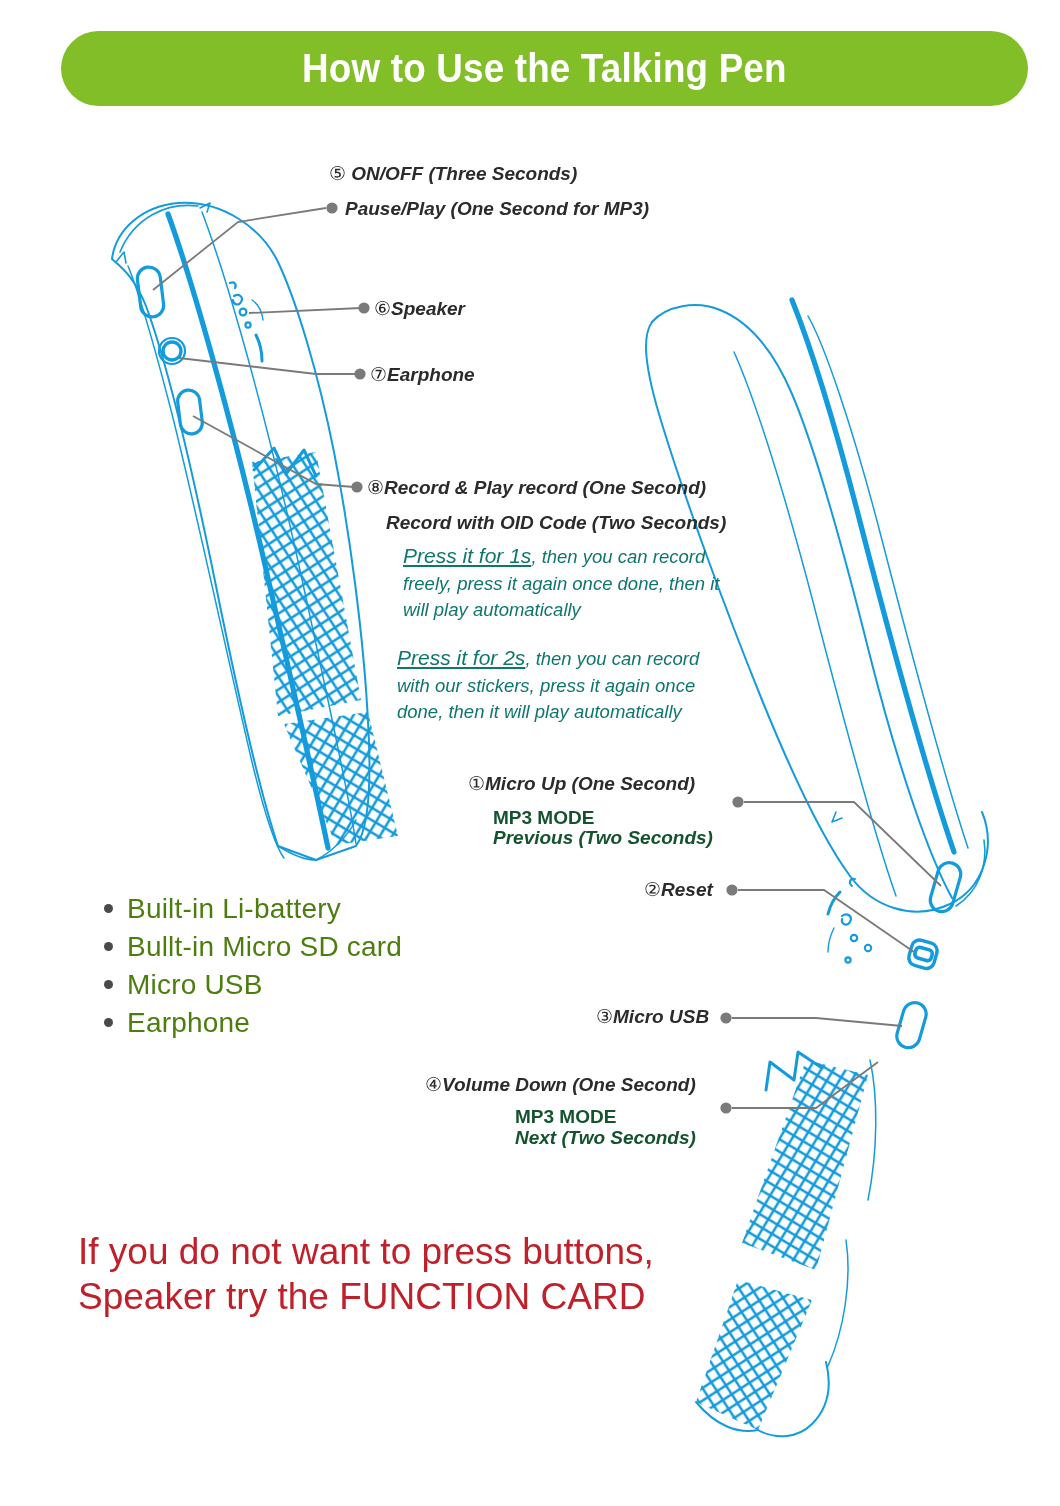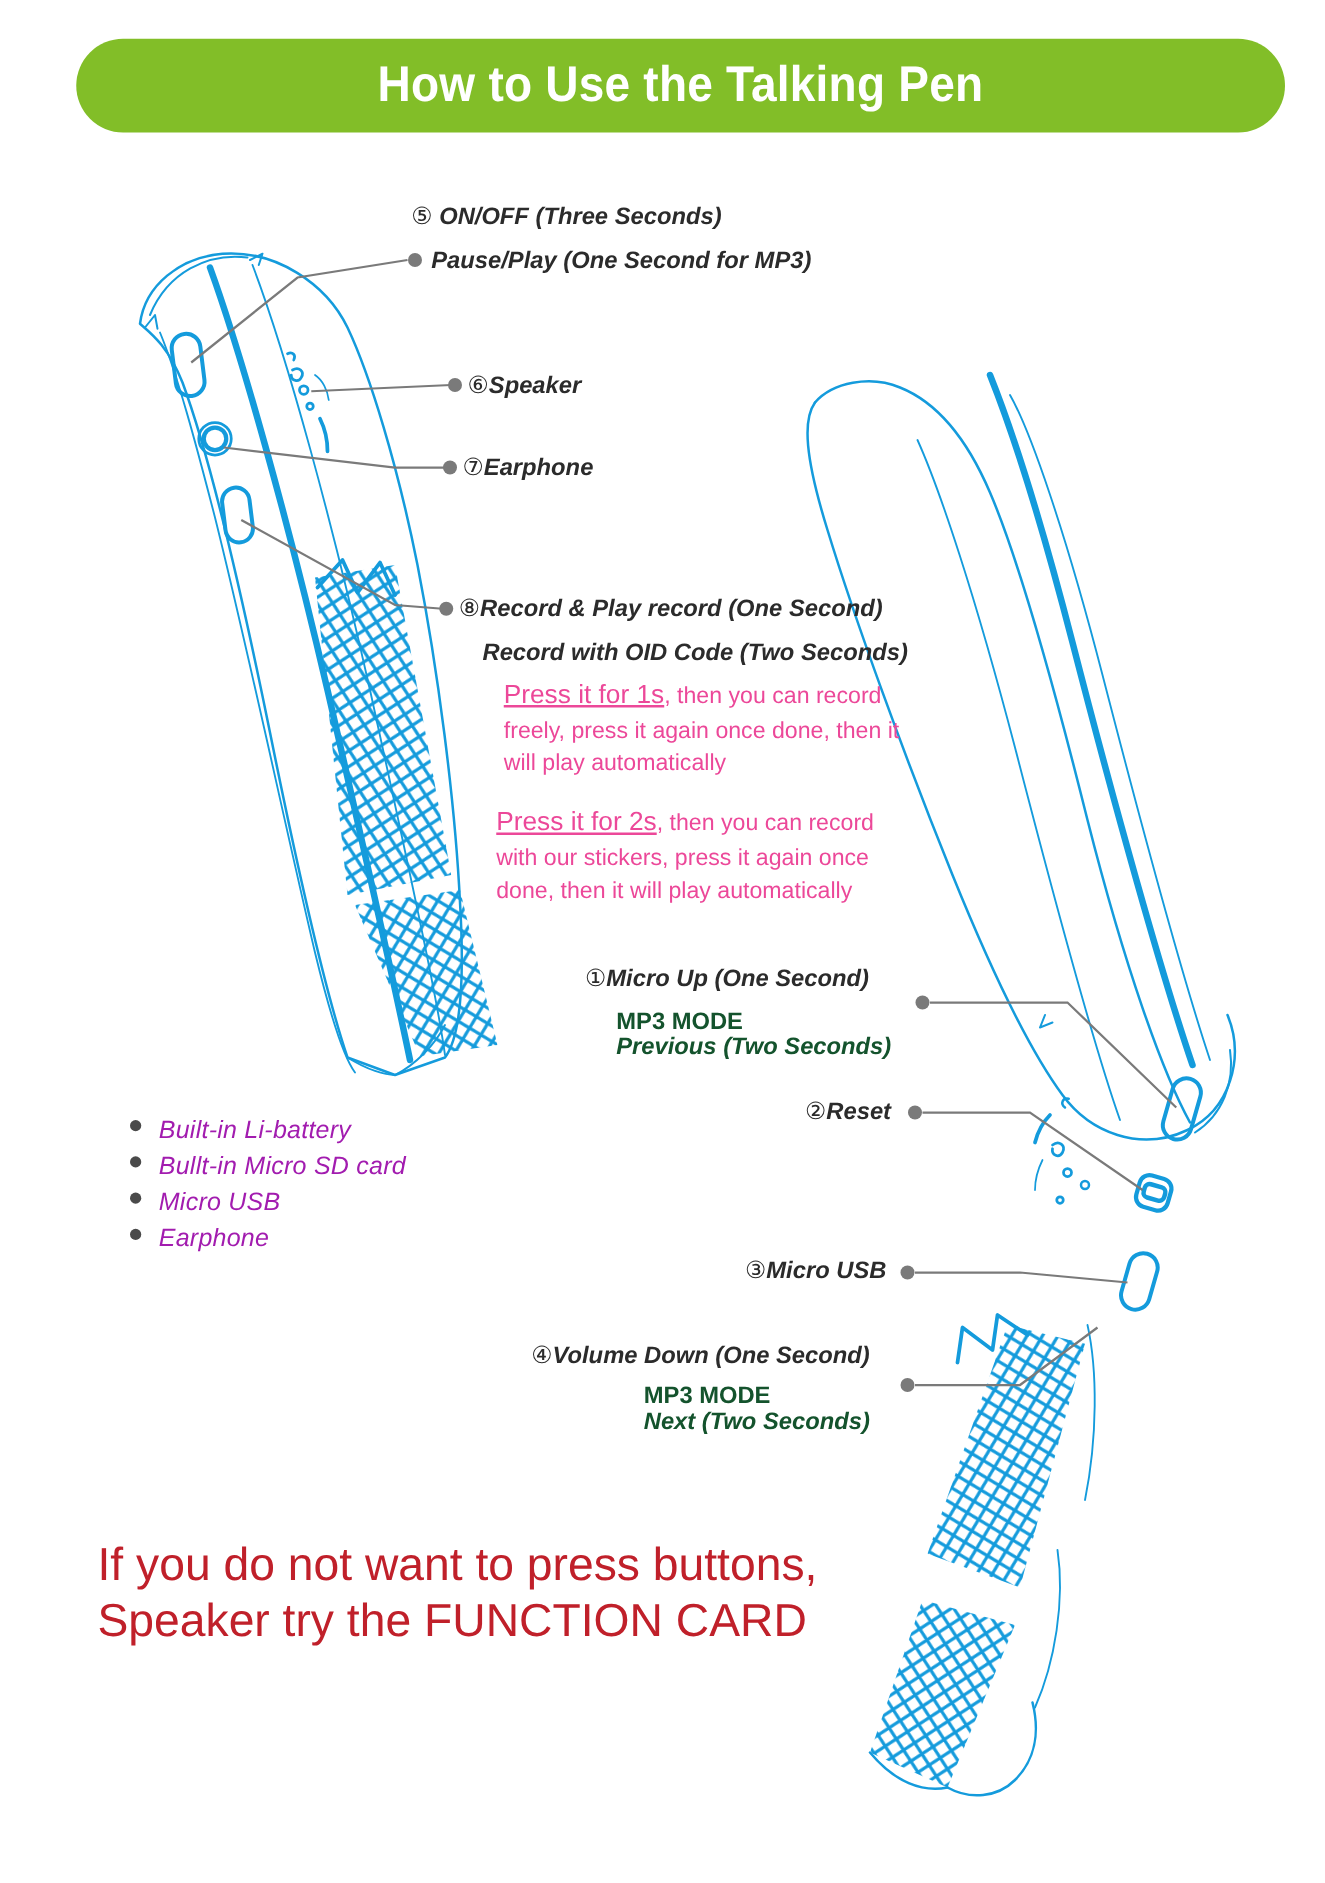--- a/index.html
+++ b/index.html
@@ -20,31 +20,31 @@
        pointer-events:none;}
 
   
   .lbl{position:absolute;white-space:nowrap;color:#2b2b2b;
        font-family:"Liberation Sans",sans-serif;font-style:italic;
        font-weight:bold;font-size:19px;line-height:1.25;}
   .lbl .num{font-style:normal;font-weight:normal;font-size:19px;}
   .lbl.red{color:#14532d;}
   .lbl .mp3{font-style:normal;font-weight:bold;}
 
-  .para{position:absolute;color:#ec4899;font-size:18.5px;
+  .para{position:absolute;color:#0f766e;font-style:italic;font-size:18.5px;
         line-height:1.42;font-family:"Liberation Sans",sans-serif;width:330px;}
   .para .u{text-decoration:underline;font-size:21px;}
 
   
   .features{position:absolute;left:88px;top:893px;}
   .feat{display:flex;align-items:baseline;margin-bottom:6px;}
   .feat .dot{width:9px;height:9px;border-radius:50%;background:#4a4a4a;
        display:inline-block;margin-right:14px;flex:none;
        position:relative;top:-5px;}
-  .feat .txt{font-style:italic;font-size:20px;color:#a21caf;
+  .feat .txt{font-size:28px;color:#4d7c0f;
        font-family:"Liberation Sans",sans-serif;letter-spacing:.2px;}
 
   
   .note{position:absolute;left:62px;top:1229px;color:#c0202a;font-size:37px;
         line-height:1.22;font-family:"Liberation Sans",sans-serif;}
   .note .strong{font-weight:normal;}
 </style>
 </head>
 <body>
 

